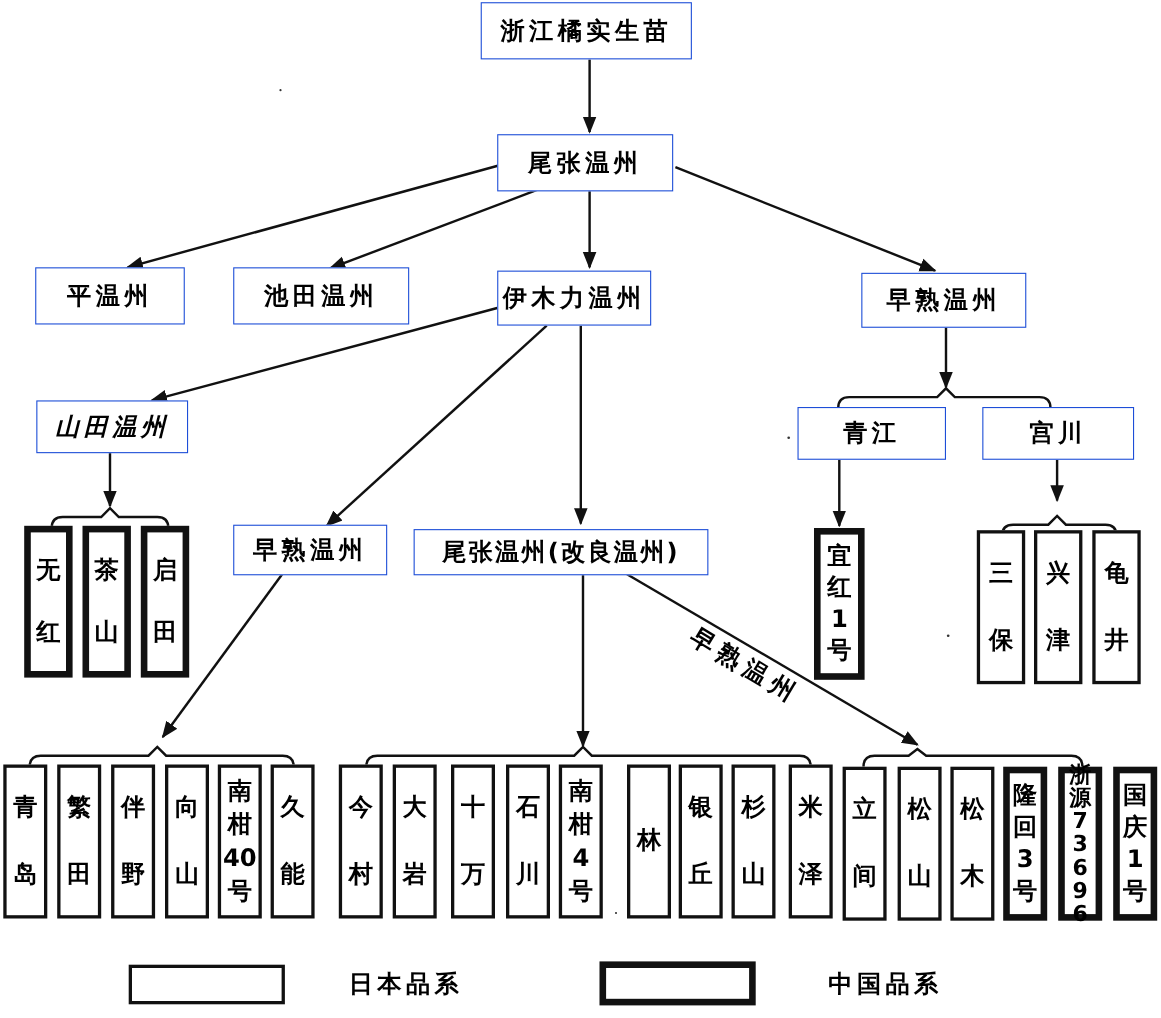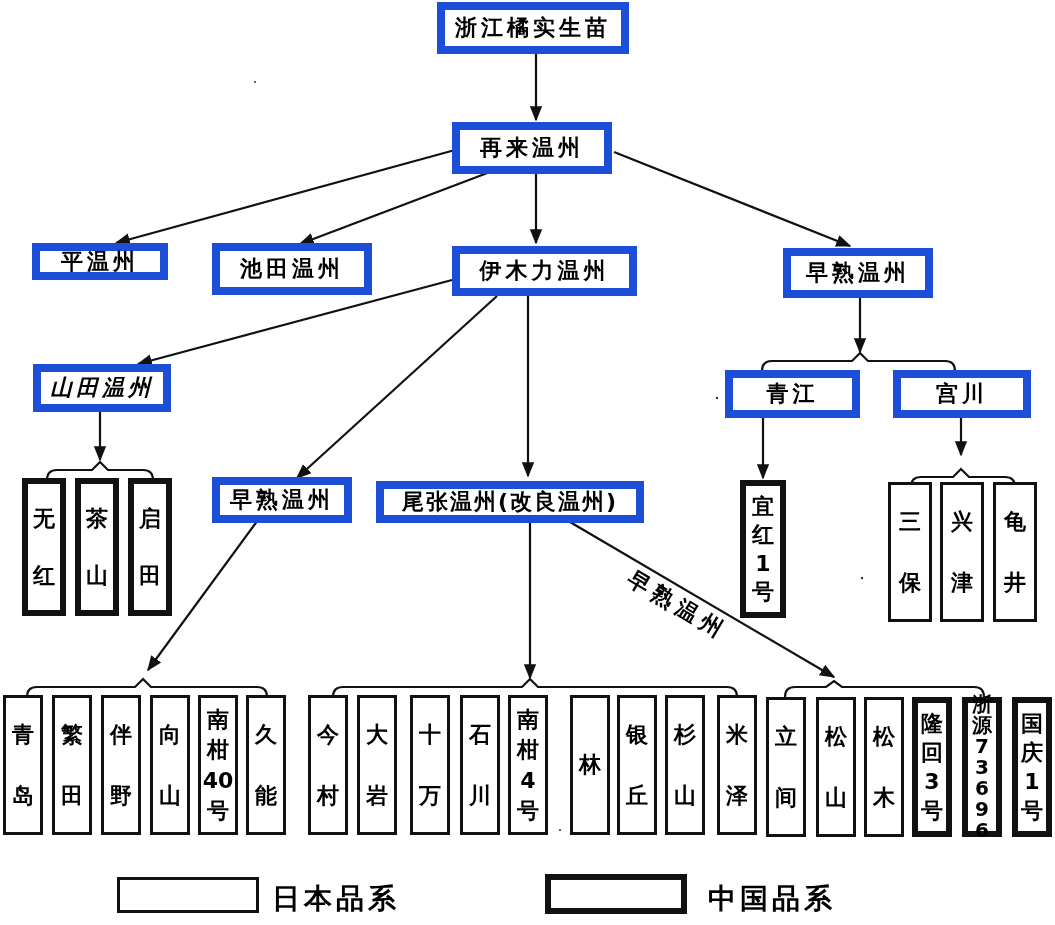--- a/index.html
+++ b/index.html
@@ -1,32 +1,32 @@
 <!DOCTYPE html>
 <html><head>
 <meta charset="utf-8">
 <style>
   html, body { margin: 0; padding: 0; background: #ffffff; }
   body { width: 1055px; height: 925px; position: relative; overflow: hidden;
          font-family: "DejaVu Sans", sans-serif; color: #000; }
   #diagram { position: absolute; left: 0; top: 0; }
-  .node { position: absolute; box-sizing: border-box; border: 8px solid #1d4ed8; background: #fff;
+  .node { position: absolute; box-sizing: border-box; border: 1px solid #1d4ed8; background: #fff;
           display: flex; align-items: center; justify-content: center;
           font-weight: bold; font-size: 22px; letter-spacing: 4px; white-space: nowrap; }
   .vnode { position: absolute; box-sizing: border-box; border: 3px solid #111; background: #fff;
            display: flex; flex-direction: column; align-items: center; justify-content: space-around;
            font-weight: bold; font-size: 22px; padding: 6px 0; }
   .vnode.cn { border: 6px solid #111; }
   .vnode span { display: block; line-height: 1.05; text-align: center; }
   .vnode.dense { justify-content: center; }
   .vnode.dense span { font-size: 20px; line-height: 1.05; }
   .edge-label { position: absolute; font-weight: bold; font-size: 22px; letter-spacing: 6px;
                 transform-origin: left top; white-space: nowrap; }
   .legend-box { position: absolute; box-sizing: border-box; background: #fff; }
-  .legend-text { position: absolute; font-weight: bold; font-size: 28px; letter-spacing: 4px; }
+  .legend-text { position: absolute; font-weight: bold; font-size: 22px; letter-spacing: 4px; margin-left: 45px; }
 </style>
 </head>
 <body>
 
 <svg id="diagram" width="1055" height="925">
   <defs>
     <marker id="arr" viewBox="0 0 10 10" refX="9" refY="5" markerWidth="7" markerHeight="9" orient="auto">
       <path d="M0,1 L10,5 L0,9 z" fill="#111"></path>
     </marker>
   </defs>
@@ -66,24 +66,24 @@
 
   <g fill="#333">
     <circle cx="862" cy="578" r="1.2"></circle>
     <circle cx="717" cy="398" r="1.2"></circle>
     <circle cx="255" cy="82" r="1"></circle>
     <circle cx="560" cy="830" r="1"></circle>
   </g>
 </svg>
 
 <div class="node" style="left:437px;top:2px;width:192px;height:52px;">浙江橘实生苗</div>
-<div class="node" style="left:452px;top:122px;width:160px;height:52px;">再来温州</div>
-<div class="node" style="left:32px;top:243px;width:136px;height:37px;">平温州</div>
+<div class="node" style="left:452px;top:122px;width:160px;height:52px;">尾张温州</div>
+<div class="node" style="left:32px;top:243px;width:136px;height:52px;">平温州</div>
 <div class="node" style="left:212px;top:243px;width:160px;height:52px;">池田温州</div>
-<div class="node" style="left:452px;top:246px;width:185px;height:50px;">伊木力温州</div>
+<div class="node" style="left:452px;top:246px;width:140px;height:50px;">伊木力温州</div>
 <div class="node" style="left:783px;top:248px;width:150px;height:50px;">早熟温州</div>
 <div class="node" style="left:33px;top:364px;width:138px;height:48px;font-style:italic;">山田温州</div>
 <div class="node" style="left:697px;top:370px;width:135px;height:48px;margin-left:28px;">青江</div>
 <div class="node" style="left:893px;top:370px;width:138px;height:48px;">宫川</div>
 <div class="node" style="left:212px;top:477px;width:140px;height:46px;">早熟温州</div>
 <div class="node" style="left:376px;top:481px;width:268px;height:42px;letter-spacing:2px;">尾张温州(改良温州)</div>
 
 <div class="edge-label" style="left:637px;top:564px;transform:rotate(31deg);">早熟温州</div>
 
 <div id="leaf-layer">

